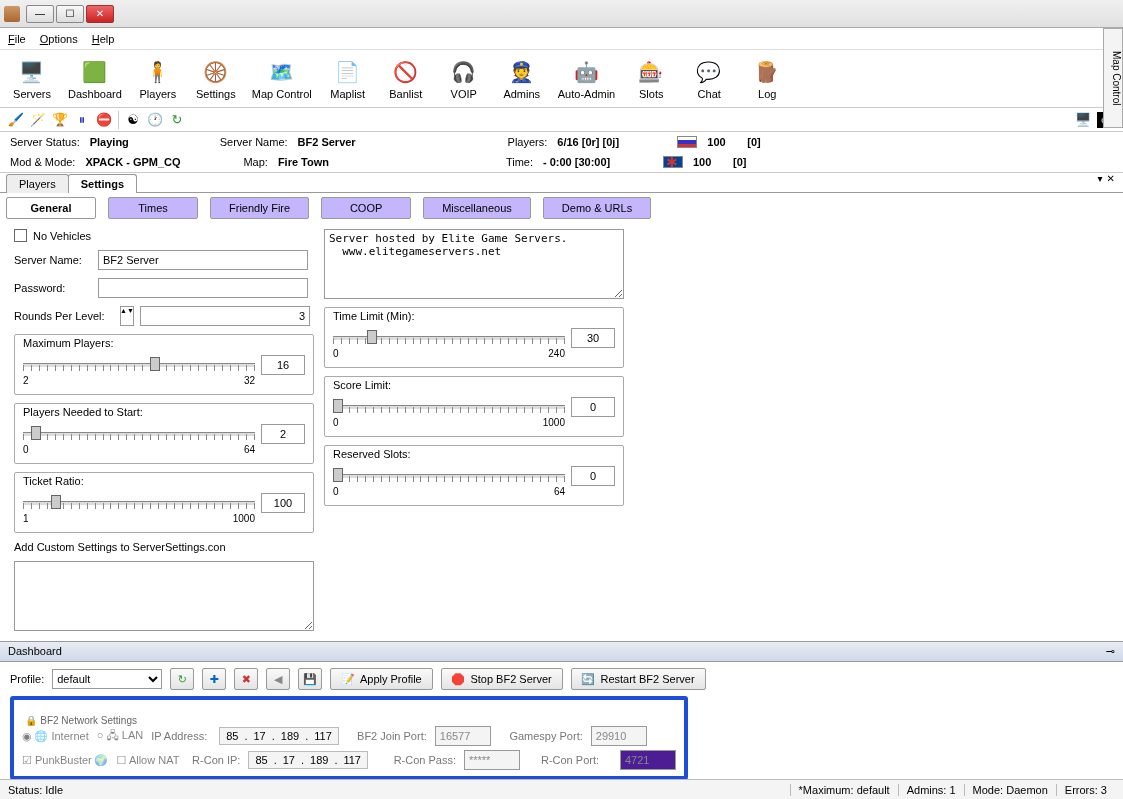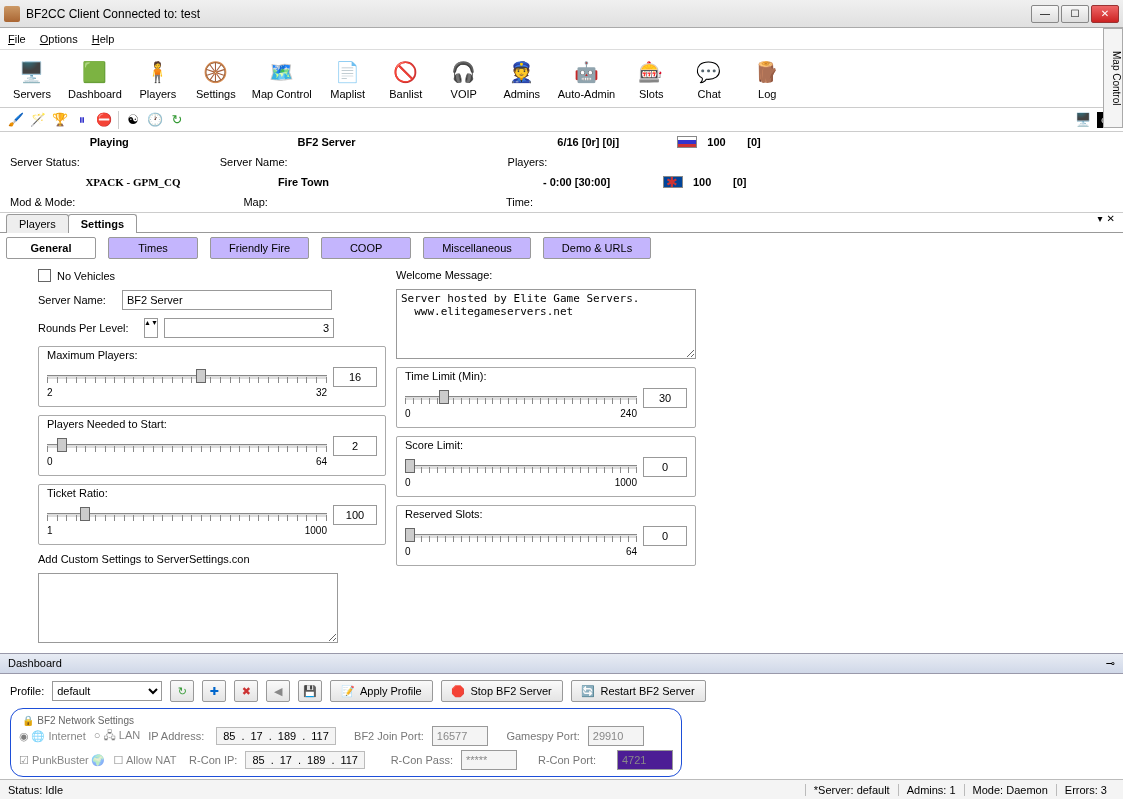--- a/index.html
+++ b/index.html
@@ -13,21 +13,21 @@
 .menubar { height: 22px; display:flex; align-items:center; padding: 0 8px; gap: 14px; border-bottom: 1px solid #ddd;}
 .menubar span { text-decoration: underline; text-decoration-color: transparent; }
 .menubar .mi::first-letter { text-decoration: underline; }
 .toolbar { height: 58px; display:flex; align-items:center; padding: 2px 10px; gap: 14px; border-bottom: 1px solid #ccc;}
 .tbtn { display:flex; flex-direction:column; align-items:center; gap:2px; cursor:pointer; min-width:44px;}
 .tbtn .ticon { width:32px; height:28px; display:flex; align-items:center; justify-content:center; font-size:20px;}
 .tbtn .tlabel { font-size:11px; }
 .smalltoolbar { height: 24px; border-bottom:1px solid #ccc; display:flex; align-items:center; padding: 0 8px; gap:6px;}
 .sicon { width:16px; height:16px; display:flex; align-items:center; justify-content:center; font-size:13px;}
 .statusrow { display:flex; padding: 4px 10px; gap: 10px; }
-.statusrow .lbl { font-weight:normal;margin-top:20px; }
+.statusrow .lbl { font-weight:normal; }
 .statusrow .val { font-weight:bold; }
 .flag { width: 20px; height: 12px; display:inline-block; border:1px solid #888;}
 .flag.ru { background: linear-gradient(#fff 33%, #33c 33% 66%, #c33 66%); }
 .flag.uk { background:#049; position:relative; overflow:hidden;}
 .flag.uk::before{content:"✱"; color:#c33; position:absolute; left:2px; top:-3px; font-size:14px;}
 .tabstrip { display:flex; border-bottom:1px solid #999; padding-left:6px; position:relative;}
 .tab { padding: 3px 12px; border:1px solid #999; border-bottom:none; background:#eee; margin-right:-1px; position:relative; top:1px; border-radius: 3px 3px 0 0;}
 .tab.active { background:#fff; font-weight:bold; z-index:2;}
 .subtabs { display:flex; padding: 4px 6px 0; gap:12px; }
 .stab { border:1px solid #999; padding: 4px 18px; background:#c4b5fd; border-radius:2px; min-width:90px; text-align:center;}
@@ -45,38 +45,37 @@
 .sliderticks { position:absolute; left:0; right:50px; top:10px; height:8px; display:flex; justify-content:space-between;}
 .sliderticks i{width:1px;height:6px;background:#888;display:block;}
 .sliderthumb{position:absolute;width:10px;height:14px;background:#ccc;border:1px solid #666;top:2px;}
 .slidervalbox{position:absolute;right:0;top:0;width:44px;height:20px;border:1px solid #999;display:flex;align-items:center;justify-content:center;}
 .sliderminmax{display:flex;justify-content:space-between;font-size:10px;margin-right:50px;}
 .dashhdr { background: linear-gradient(#e8ecf4,#d0d8e8); padding:3px 8px; border-top:1px solid #99a; border-bottom:1px solid #99a; font-size:11px; display:flex; justify-content:space-between;}
 .dashbody { padding:6px 10px; }
 .dbrow { display:flex; align-items:center; gap:8px; margin-bottom:6px;}
 .btn { border:1px solid #999; background:linear-gradient(#fafafa,#e4e4e4); padding:3px 10px; border-radius:2px; display:inline-flex; align-items:center; gap:5px; font-size:11px; height:22px;}
 .iconbtn { width:24px; padding:3px 0; justify-content:center;}
-.fieldset{border:1px solid #1d4ed8; padding:6px 8px 6px; border-radius:13px; }
+.fieldset{border:4px solid #1d4ed8; padding:15px 8px 6px; border-radius:3px; }
 .fieldset .legend{font-size:10px;color:#666;padding:0 3px;}
 .ipbox{display:inline-flex;border:1px solid #bbb;background:#f4f4f4;}
 .ipbox span{padding:2px 6px;}
 .statusbar { position:absolute; bottom:0; left:0; right:0; height:20px; border-top:1px solid #bbb; display:flex; align-items:center; padding:0 8px; font-size:11px; background:#f4f4f4;margin-top:15px;}
 .statusbar .spacer{flex:1;}
 .statusbar .cell{border-left:1px solid #bbb; padding:0 8px;}
 .sidepanel{position:absolute;right:0;top:28px;width:20px;height:100px;border:1px solid #aaa;writing-mode:vertical-rl;text-align:center;font-size:10px;background:#f4f4f4;padding:4px 0;}
 select{border:1px solid #999;height:20px;font-size:11px;background:#fff;}
 .dashtab{display:inline-block;border:1px solid #999;border-bottom:none;padding:3px 10px;background:#f4f4f4;position:relative;top:1px;}
 .tabsx{position:absolute;right:8px;font-size:10px;display:flex;gap:4px;}
 </style>
 </head>
 <body>
 
 <div class="titlebar">
   <div class="icon"></div>
-  <div class="title">BF2CC Client Connected to: test</div>
   <div class="winbtns">
     <div class="winbtn">—</div>
     <div class="winbtn">☐</div>
     <div class="winbtn close">✕</div>
   </div>
 </div>
 
 <div class="menubar">
   <span class="mi">File</span>
   <span class="mi">Options</span>
@@ -159,21 +158,21 @@
   <span class="lbl">Server Name:</span>
   <span class="val" style="width:200px;">BF2 Server</span>
   <span class="lbl">Players:</span>
   <span class="val" style="width:110px;">6/16 [0r] [0j]</span>
   <span class="flag ru"></span>
   <span class="val" style="width:30px;">100</span>
   <span class="val">[0]</span>
 </div>
 <div class="statusrow" style="border-bottom:1px solid #ccc;padding-bottom:4px;">
   <span class="lbl">Mod &amp; Mode:</span>
-  <span class="val" style="width:120px;font-family:Liberation Serif, serif;">XPACK - GPM_CQ</span>
+  <span class="val" style="width:120px;">XPACK - GPM_CQ</span>
   <span class="lbl" style="margin-left:28px;">Map:</span>
   <span class="val" style="width:206px;">Fire Town</span>
   <span class="lbl" style="margin-left:12px;">Time:</span>
   <span class="val" style="width:110px;">- 0:00 [30:00]</span>
   <span class="flag uk"></span>
   <span class="val" style="width:30px;">100</span>
   <span class="val">[0]</span>
 </div>
 
 <div class="tabstrip">
@@ -188,28 +187,32 @@
 <div class="subtabs">
   <div class="stab active">General</div>
   <div class="stab">Times</div>
   <div class="stab">Friendly Fire</div>
   <div class="stab">COOP</div>
   <div class="stab">Miscellaneous</div>
   <div class="stab">Demo &amp; URLs</div>
 </div>
 
 <div class="content">
-  <div class="col" style="width:348px;margin-left:24px;">
+  <div class="col" style="width:300px;">
     <div class="row">
         <span class="check"></span>
         <span>No Vehicles</span>
       </div>
     <div class="row">
         <span style="width:78px">Server Name:</span>
         <input type="text" style="width: 210px;" value="BF2 Server">
+      </div>
+    <div class="row">
+        <span style="width:78px">Password:</span>
+        <input type="text" style="width: 210px;" value="">
       </div>
     <div class="row">
         <span style="width:100px">Rounds Per Level:</span>
       <span style="width:14px;height:20px;border:1px solid #999;display:flex;flex-direction:column;font-size:7px;align-items:center">▲▼</span>
       <input type="text" style="width: 170px; text-align: right;" value="3">
       </div>
 
     <div class="groupbox" id="g-max">
         <div class="grouptitle">Maximum Players:</div>
   <div class="slider">
@@ -340,21 +343,20 @@
   <div class="sliderminmax">
           <span>1</span>
           <span>1000</span>
         </div>
       </div>
     <div>Add Custom Settings to ServerSettings.con</div>
     <textarea style="width: 300px; height: 70px;"></textarea>
   </div>
 
   <div class="col" style="width:300px;">
-    <div>Welcome Message:</div>
     <textarea style="width: 300px; height: 70px;">Server hosted by Elite Game Servers.
   www.elitegameservers.net</textarea>
     <div class="groupbox" id="g-time">
         <div class="grouptitle">Time Limit (Min):</div>
   <div class="slider">
     <div class="slidertrack"></div>
           <div class="sliderticks">
             <i></i>
             <i></i>
             <i></i>
@@ -544,17 +546,17 @@
 </div>
 <div style="border-top:1px solid #bbb;padding-left:6px;">
   <span class="dashtab">Dashboard</span>
 </div>
 
 <div class="sidepanel">Map Control</div>
 
 <div class="statusbar">
   <span>Status: Idle</span>
   <span class="spacer"></span>
-  <span class="cell">*Server: default</span>
+  <span class="cell">*Maximum: default</span>
   <span class="cell">Admins: 1</span>
   <span class="cell">Mode: Daemon</span>
   <span class="cell">Errors: 3</span>
 </div>
 
 </body></html>

